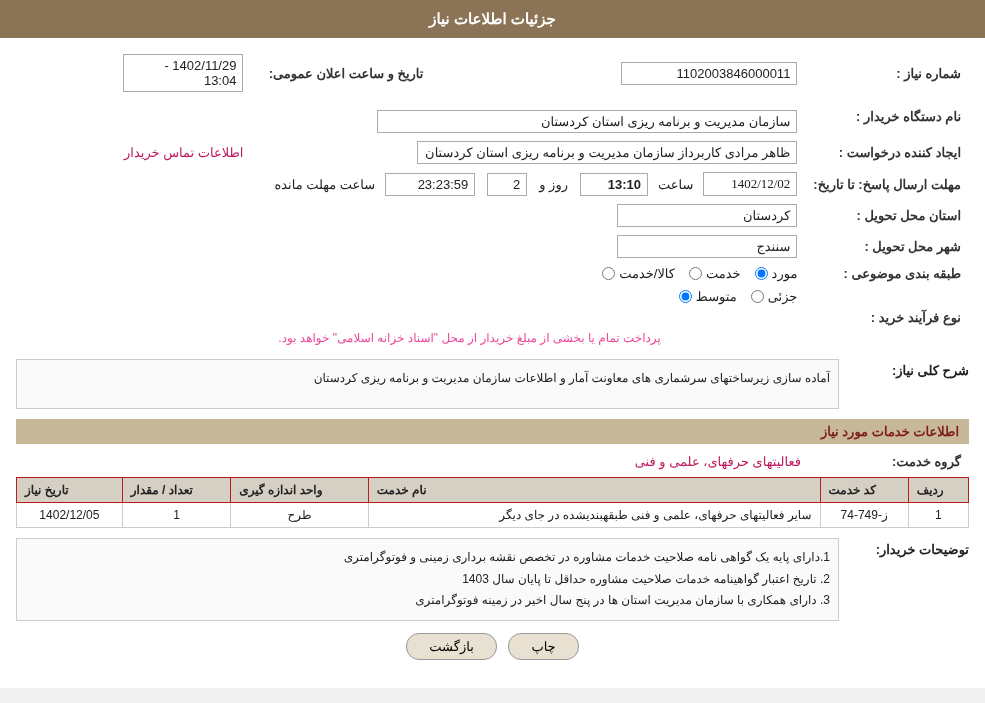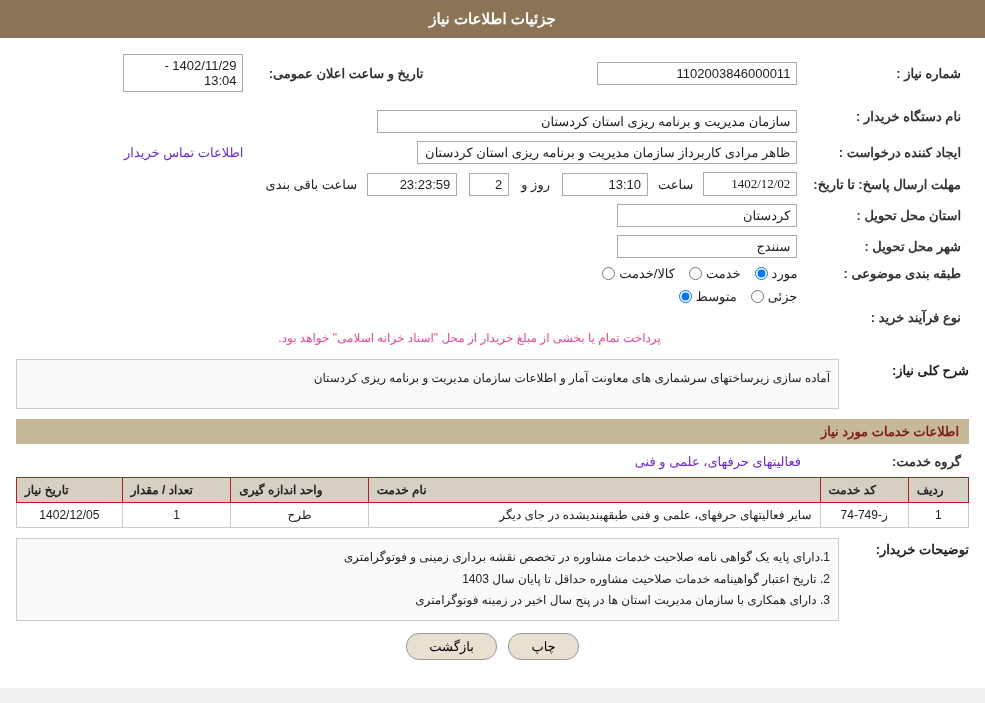--- a/index.html
+++ b/index.html
@@ -54,25 +54,25 @@
     }
     .input-box {
       border: 1px solid #aaa;
       background: #fff;
       padding: 3px 6px;
       min-height: 22px;
       display: inline-block;
       text-align: right;
     }
     .input-wide { width: 320px; }
-    .input-medium { width: 200px; }
+    .input-medium { width: 176px; }
     .input-short { width: 120px; }
-    .input-time { width: 86px; }
+    .input-time { width: 68px; font-weight: bold; }
     .input-date { width: 94px; font-family: Liberation Serif, serif; }
-    .link-blue { color: #6d28d9; cursor: pointer; }
+    .link-blue { color: #be185d; cursor: pointer; }
     .radio-group { display: inline-flex; gap: 14px; align-items: center; direction: rtl; }
     .radio-item { display: flex; align-items: center; gap: 4px; }
     .radio-item input { margin: 0; }
     .row-flex { display: flex; align-items: center; gap: 6px; direction: rtl; }
     
     .service-table {
       width: 100%;
       border-collapse: collapse;
       margin-top: 4px;
     }
@@ -162,21 +162,21 @@
       <tr>
         <td class="label-cell">مهلت ارسال پاسخ: تا تاریخ:</td>
         <td class="value-cell" colspan="3">
           <div class="row-flex" style="direction:rtl; justify-content: flex-start;">
             <span class="input-box input-date">1402/12/02</span>
             <span style="margin:0 4px;">ساعت</span>
             <span class="input-box input-time">13:10</span>
             <span style="margin:0 6px;">روز و</span>
             <span class="input-box" style="width:40px;">2</span>
             <span class="input-box" style="width:90px; margin-right:6px;">23:23:59</span>
-            <span style="margin:0 4px;">ساعت باقی بندی</span>
+            <span style="margin:0 4px;">ساعت مهلت مانده</span>
           </div>
         </td>
       </tr>
 
       <tr>
         <td class="label-cell">استان محل تحویل :</td>
         <td class="value-cell" colspan="3">
           <span class="input-box" style="width:180px;">کردستان</span>
         </td>
       </tr>

